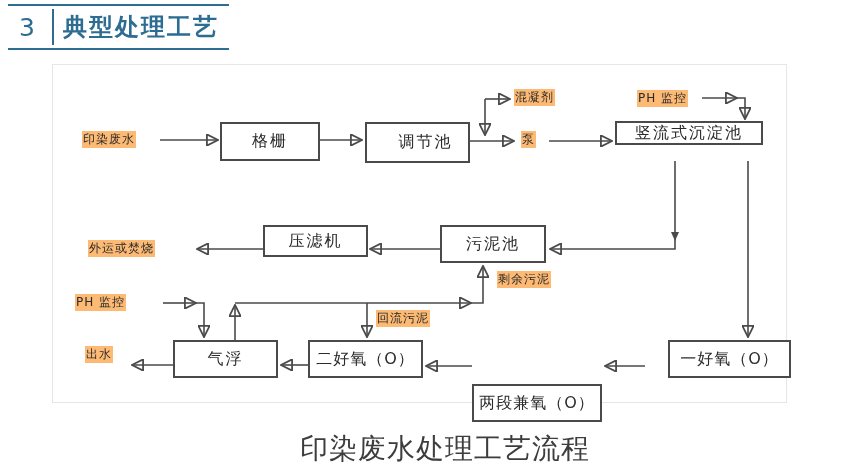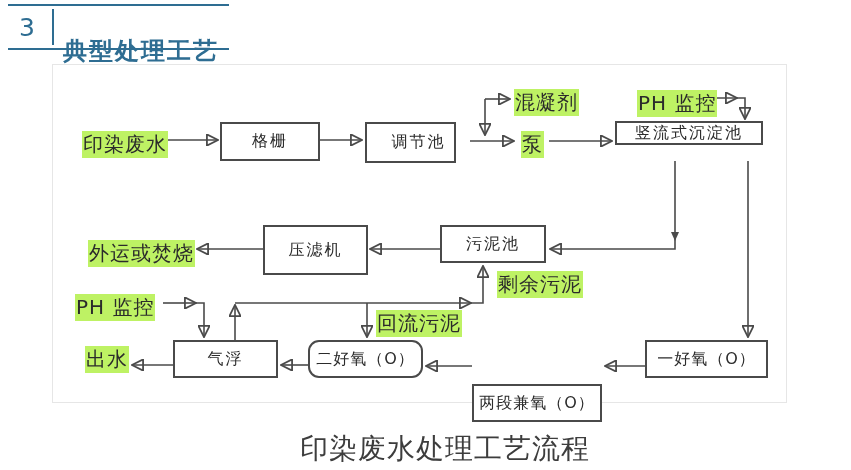--- a/index.html
+++ b/index.html
@@ -11,38 +11,38 @@
   
   .hdr-rule{position:absolute;background:#2e6d92;height:2px;}
   .hdr-num{
     position:absolute;left:10px;top:10px;width:34px;height:34px;
     display:flex;align-items:center;justify-content:center;
     font-size:25px;color:#2e6d92;
   }
   .hdr-divider{position:absolute;left:52px;top:9px;width:2px;height:36px;background:#2e6d92;}
   .hdr-title{
     position:absolute;left:63px;top:11px;
-    font-size:24px;font-weight:bold;color:#2e6d92;letter-spacing:2px;white-space:nowrap;margin-top:24px;
+    font-size:24px;font-weight:bold;color:#2e6d92;letter-spacing:2px;white-space:nowrap;
   }
   
   .frame{
     position:absolute;left:52px;top:64px;width:733px;height:337px;
     border:1px solid #e6e6e6;background:#ffffff;
   }
   
   .fbox{
     position:absolute;background:#ffffff;border:2px solid #4a4a4a;
     display:flex;align-items:center;justify-content:center;
     font-size:16px;color:#2b2b2b;letter-spacing:2px;white-space:nowrap;
     box-sizing:border-box;z-index:3;
   }
   
   .flabel{
-    position:absolute;font-size:20px;color:#2b2b2b;letter-spacing:1px;
-    white-space:nowrap;z-index:3;background:#bef264;padding:0 1px;
+    position:absolute;font-size:12px;color:#2b2b2b;letter-spacing:1px;
+    white-space:nowrap;z-index:3;background:#fdba74;padding:0 1px;
   }
   
   svg.wires{position:absolute;left:0;top:0;z-index:2;}
   svg.wires path{stroke:#4a4a4a;stroke-width:1.6;fill:none;}
   svg.wires polygon{fill:#4a4a4a;}
   
   .caption{
     position:absolute;left:300px;top:430px;
     font-size:28px;color:#3d3d3d;letter-spacing:1px;white-space:nowrap;
   }
@@ -89,28 +89,28 @@
 
   <path d="M163,303 H195" marker-end="url(#arr)"></path>
   <path d="M195,303 H204 V336" marker-end="url(#arr)"></path>
   <path d="M645,366 H606" marker-end="url(#arr)"></path>
   <path d="M472,366 H427" marker-end="url(#arr)"></path>
   <path d="M308,365 H282" marker-end="url(#arr)"></path>
   <path d="M173,365 H133" marker-end="url(#arr)"></path>
 </svg>
 
 <div class="fbox" style="left:220px;top:122px;width:100px;height:39px;">格栅</div>
-<div class="fbox" style="left:365px;top:122px;width:91px;height:41px;padding-left:16px;">调节池</div>
+<div class="fbox" style="left:365px;top:122px;width:105px;height:41px;padding-left:16px;">调节池</div>
 <div class="fbox" style="left:615px;top:121px;width:148px;height:24px;text-align:center;">竖流式沉淀池</div>
-<div class="fbox" style="left:263px;top:225px;width:105px;height:50px;">压滤机</div>
+<div class="fbox" style="left:263px;top:225px;width:105px;height:32px;">压滤机</div>
 <div class="fbox" style="left:440px;top:225px;width:106px;height:38px;">污泥池</div>
 <div class="fbox" style="left:173px;top:340px;width:105px;height:38px;">气浮</div>
-<div class="fbox" style="left:308px;top:340px;width:115px;height:38px;letter-spacing:1px;border-radius:11px;">二好氧（O）</div>
+<div class="fbox" style="left:308px;top:340px;width:115px;height:38px;letter-spacing:1px;">二好氧（O）</div>
 <div class="fbox" style="left:472px;top:340px;width:130px;height:38px;letter-spacing:1px;margin-top:44px;">两段兼氧（O）</div>
-<div class="fbox" style="left:645px;top:340px;width:123px;height:38px;letter-spacing:1px;">一好氧（O）</div>
+<div class="fbox" style="left:668px;top:340px;width:123px;height:38px;letter-spacing:1px;">一好氧（O）</div>
 
 <span class="flabel" style="left:82px;top:131px;">印染废水</span>
 <span class="flabel" style="left:514px;top:89px;">混凝剂</span>
 <span class="flabel" style="left:521px;top:131px;">泵</span>
 <span class="flabel" style="left:637px;top:90px;">PH 监控</span>
 <span class="flabel" style="left:88px;top:240px;">外运或焚烧</span>
 <span class="flabel" style="left:497px;top:271px;">剩余污泥</span>
 <span class="flabel" style="left:75px;top:294px;">PH 监控</span>
 <span class="flabel" style="left:376px;top:310px;">回流污泥</span>
 <span class="flabel" style="left:85px;top:346px;">出水</span>

